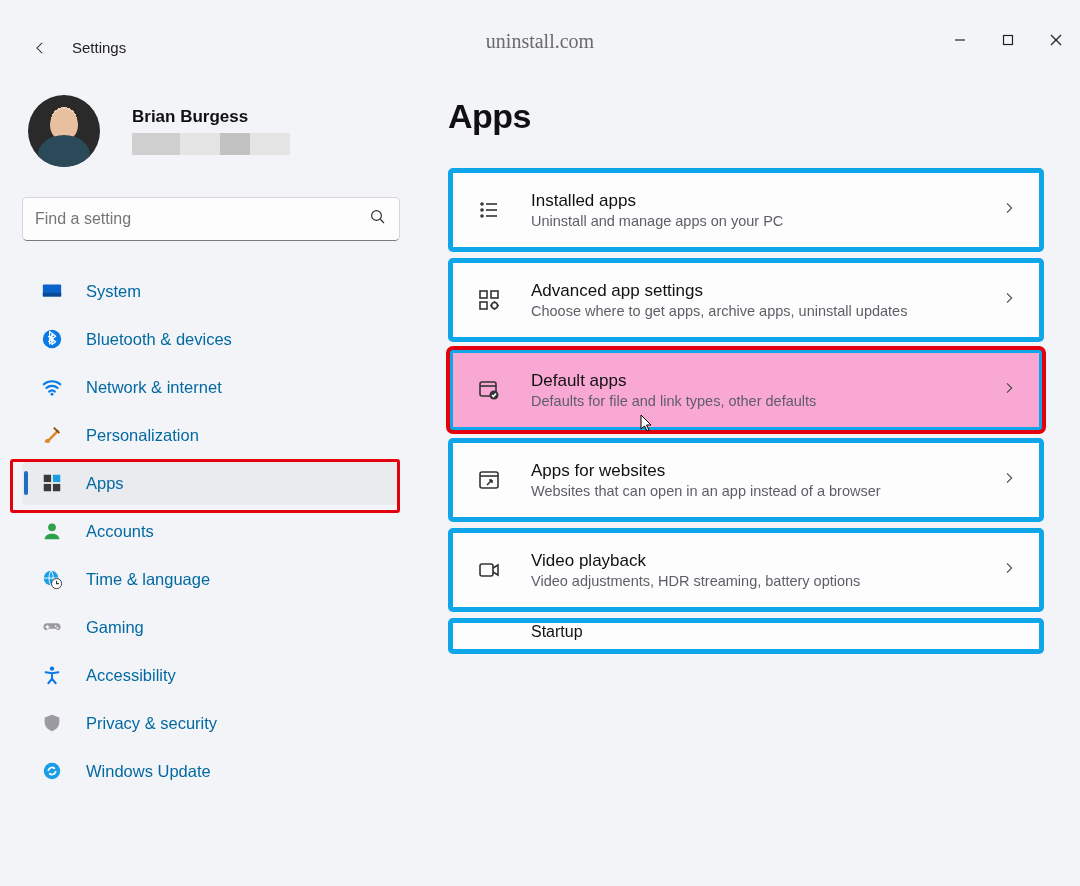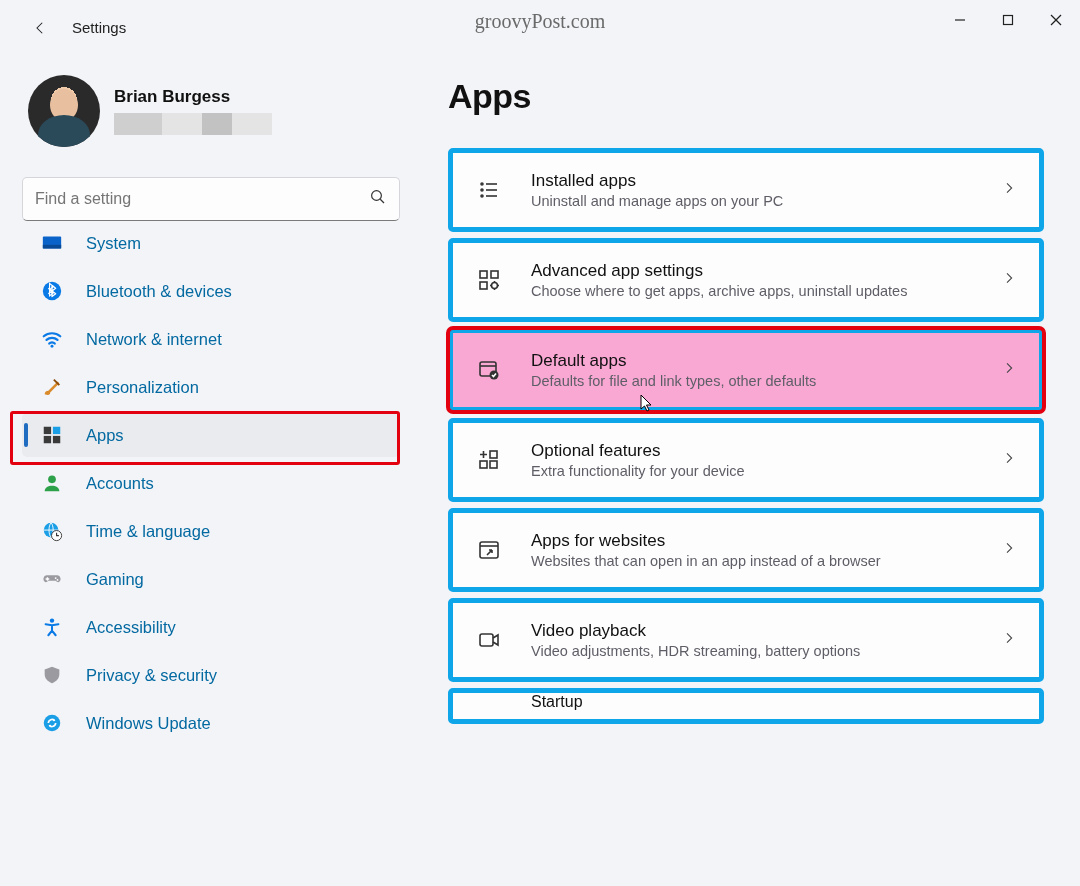--- a/index.html
+++ b/index.html
@@ -1,44 +1,44 @@
 <!DOCTYPE html>
 <html><head>
 <meta charset="utf-8">
 <style>
   * { box-sizing: border-box; margin: 0; padding: 0; font-family: "Segoe UI", "Segoe UI Variable", Arial, sans-serif; }
   html, body { width: 1080px; height: 886px; background: #f3f4f8; overflow: hidden; }
   .window { width: 1080px; height: 886px; position: relative; }
 
   
-  .titlebar { display: flex; align-items: center; height: 55px; padding-left: 28px; }
+  .titlebar { display: flex; align-items: center; height: 55px; padding-left: 28px; margin-top: 20px; }
   .back-btn { width: 24px; height: 24px; display: flex; align-items: center; justify-content: center; margin-right: 20px; color:#222; }
   .title-label { font-size: 15px; color:#222; }
   .brand { position:absolute; left:50%; transform:translateX(-50%); top:10px; font-family: Georgia, 'Times New Roman', serif; font-size:20px; color:#6a6a6a; }
   .window-controls { position:absolute; right:0; top:0; display:flex; }
   .win-ctrl { width:48px; height:40px; display:flex; align-items:center; justify-content:center; }
   .win-ctrl svg { stroke:#222; }
 
   .body-row { display:flex; }
 
   
   .sidebar { width: 420px; padding: 20px 20px 0 22px; }
-  .user-block { display:flex; align-items:center; gap:14px; margin-bottom:30px; padding-left:6px;}
+  .user-block { display:flex; align-items:center; gap:32px; margin-bottom:30px; padding-left:6px;}
   .avatar { width:72px; height:72px; border-radius:50%; background: radial-gradient(circle at 50% 35%, #f0c9a8 0 22%, transparent 22%), linear-gradient(#2a2a2a,#2a2a2a); background-color:#8a8a8a; background-size:cover; position:relative; overflow:hidden;}
   .avatar::after{ content:""; position:absolute; bottom:-8px; left:10px; right:10px; height:40px; background:#2a4a5a; border-radius:50% 50% 0 0;}
   .avatar .face{position:absolute; top:14px; left:50%; transform:translateX(-50%); width:28px; height:32px; background:#e8c0a0; border-radius:50%;}
   .user-meta .name { font-weight:600; font-size:17px; color:#111; }
   .user-meta .redact { display:flex; gap:0; margin-top:6px;}
   .user-meta .redact span { height:22px; background:#d7d7d7;}
   .user-meta .redact span:nth-child(1){width:48px; background:#cfcfcf;}
   .user-meta .redact span:nth-child(2){width:40px; background:#e4e4e4;}
   .user-meta .redact span:nth-child(3){width:30px; background:#c2c2c2;}
   .user-meta .redact span:nth-child(4){width:40px; background:#e4e4e4;}
 
-  .searchbox { display:flex; align-items:center; height:44px; width:378px; background:#fdfdfe; border:1px solid #d5d5da; border-bottom:1.5px solid #7a7a7a; border-radius:5px; padding:0 12px; }
+  .searchbox { display:flex; align-items:center; height:44px; width:378px; background:#fdfdfe; border:1px solid #d5d5da; border-bottom:1.5px solid #7a7a7a; border-radius:5px; padding:0 12px; margin-bottom:28px;}
   .searchbox input { flex:1; border:none; outline:none; background:transparent; font-size:16px; color:#444;}
   .searchbox .sicon { color:#333; }
 
   .nav { display:flex; flex-direction:column; gap:4px; position:relative;}
   .nav-item { display:flex; align-items:center; gap:22px; height:44px; padding:0 14px 0 18px; border-radius:5px; cursor:default; position:relative;}
   .nav-item .lbl { font-size:16.5px; color:#0369a1;}
   .nav-item .nicon { width:24px; height:24px; display:flex; align-items:center; justify-content:center;}
   .nav-item.selected { background:#eaebef;}
   .nav-item.selected::before { content:""; position:absolute; left:2px; top:10px; bottom:10px; width:3.5px; background:#1f6cc1; border-radius:3px;}
   .nav-highlight { position:absolute; border:3px solid #e3000f; border-radius:3px; pointer-events:none;}
@@ -65,21 +65,21 @@
 <div class="window">
 
   <div class="titlebar">
     <div class="back-btn">
       <svg width="18" height="18" viewBox="0 0 24 24" fill="none" stroke="currentColor" stroke-width="1.4">
           <path d="M15 5l-7 7 7 7"></path>
         </svg>
     </div>
     <div class="title-label">Settings</div>
   </div>
-  <div class="brand">groovyPost.com</div>
+  <div class="brand">uninstall.com</div>
   <div class="window-controls">
     <div class="win-ctrl">
         <svg width="12" height="12" viewBox="0 0 12 12">
           <line x1="1" y1="6" x2="11" y2="6" stroke-width="1.2"></line>
         </svg>
       </div>
     <div class="win-ctrl">
         <svg width="12" height="12" viewBox="0 0 12 12">
           <rect x="1.5" y="1.5" width="9" height="9" fill="none" stroke-width="1.2"></rect>
         </svg>
@@ -299,37 +299,20 @@
           <div class="ctext">
               <div class="ct-title">Default apps</div>
               <div class="ct-sub">Defaults for file and link types, other defaults</div>
             </div>
           <span class="chev"><svg width="16" height="16" viewBox="0 0 24 24" fill="none" stroke="currentColor" stroke-width="1.6">
                 <path d="M9 5l7 7-7 7"></path>
               </svg></span>
         </div>
 
 
-        <div class="card">
-          <span class="cicon">
-              <svg width="24" height="24" viewBox="0 0 24 24" fill="none" stroke="currentColor" stroke-width="1.6">
-                <rect x="3" y="13" width="7" height="7"></rect>
-                <rect x="13" y="3" width="7" height="7"></rect>
-                <rect x="13" y="13" width="7" height="7"></rect>
-                <path d="M6.5 3v7M3 6.5h7"></path>
-              </svg>
-            </span>
-          <div class="ctext">
-              <div class="ct-title">Optional features</div>
-              <div class="ct-sub">Extra functionality for your device</div>
-            </div>
-          <span class="chev"><svg width="16" height="16" viewBox="0 0 24 24" fill="none" stroke="currentColor" stroke-width="1.6">
-                <path d="M9 5l7 7-7 7"></path>
-              </svg></span>
-        </div>
 
         <div class="card">
           <span class="cicon">
               <svg width="24" height="24" viewBox="0 0 24 24" fill="none" stroke="currentColor" stroke-width="1.6">
                 <rect x="3" y="4" width="18" height="16" rx="2"></rect>
                 <line x1="3" y1="8" x2="21" y2="8"></line>
                 <path d="M10 17l5-5m0 0h-3m3 0v3"></path>
               </svg>
             </span>
           <div class="ctext">

